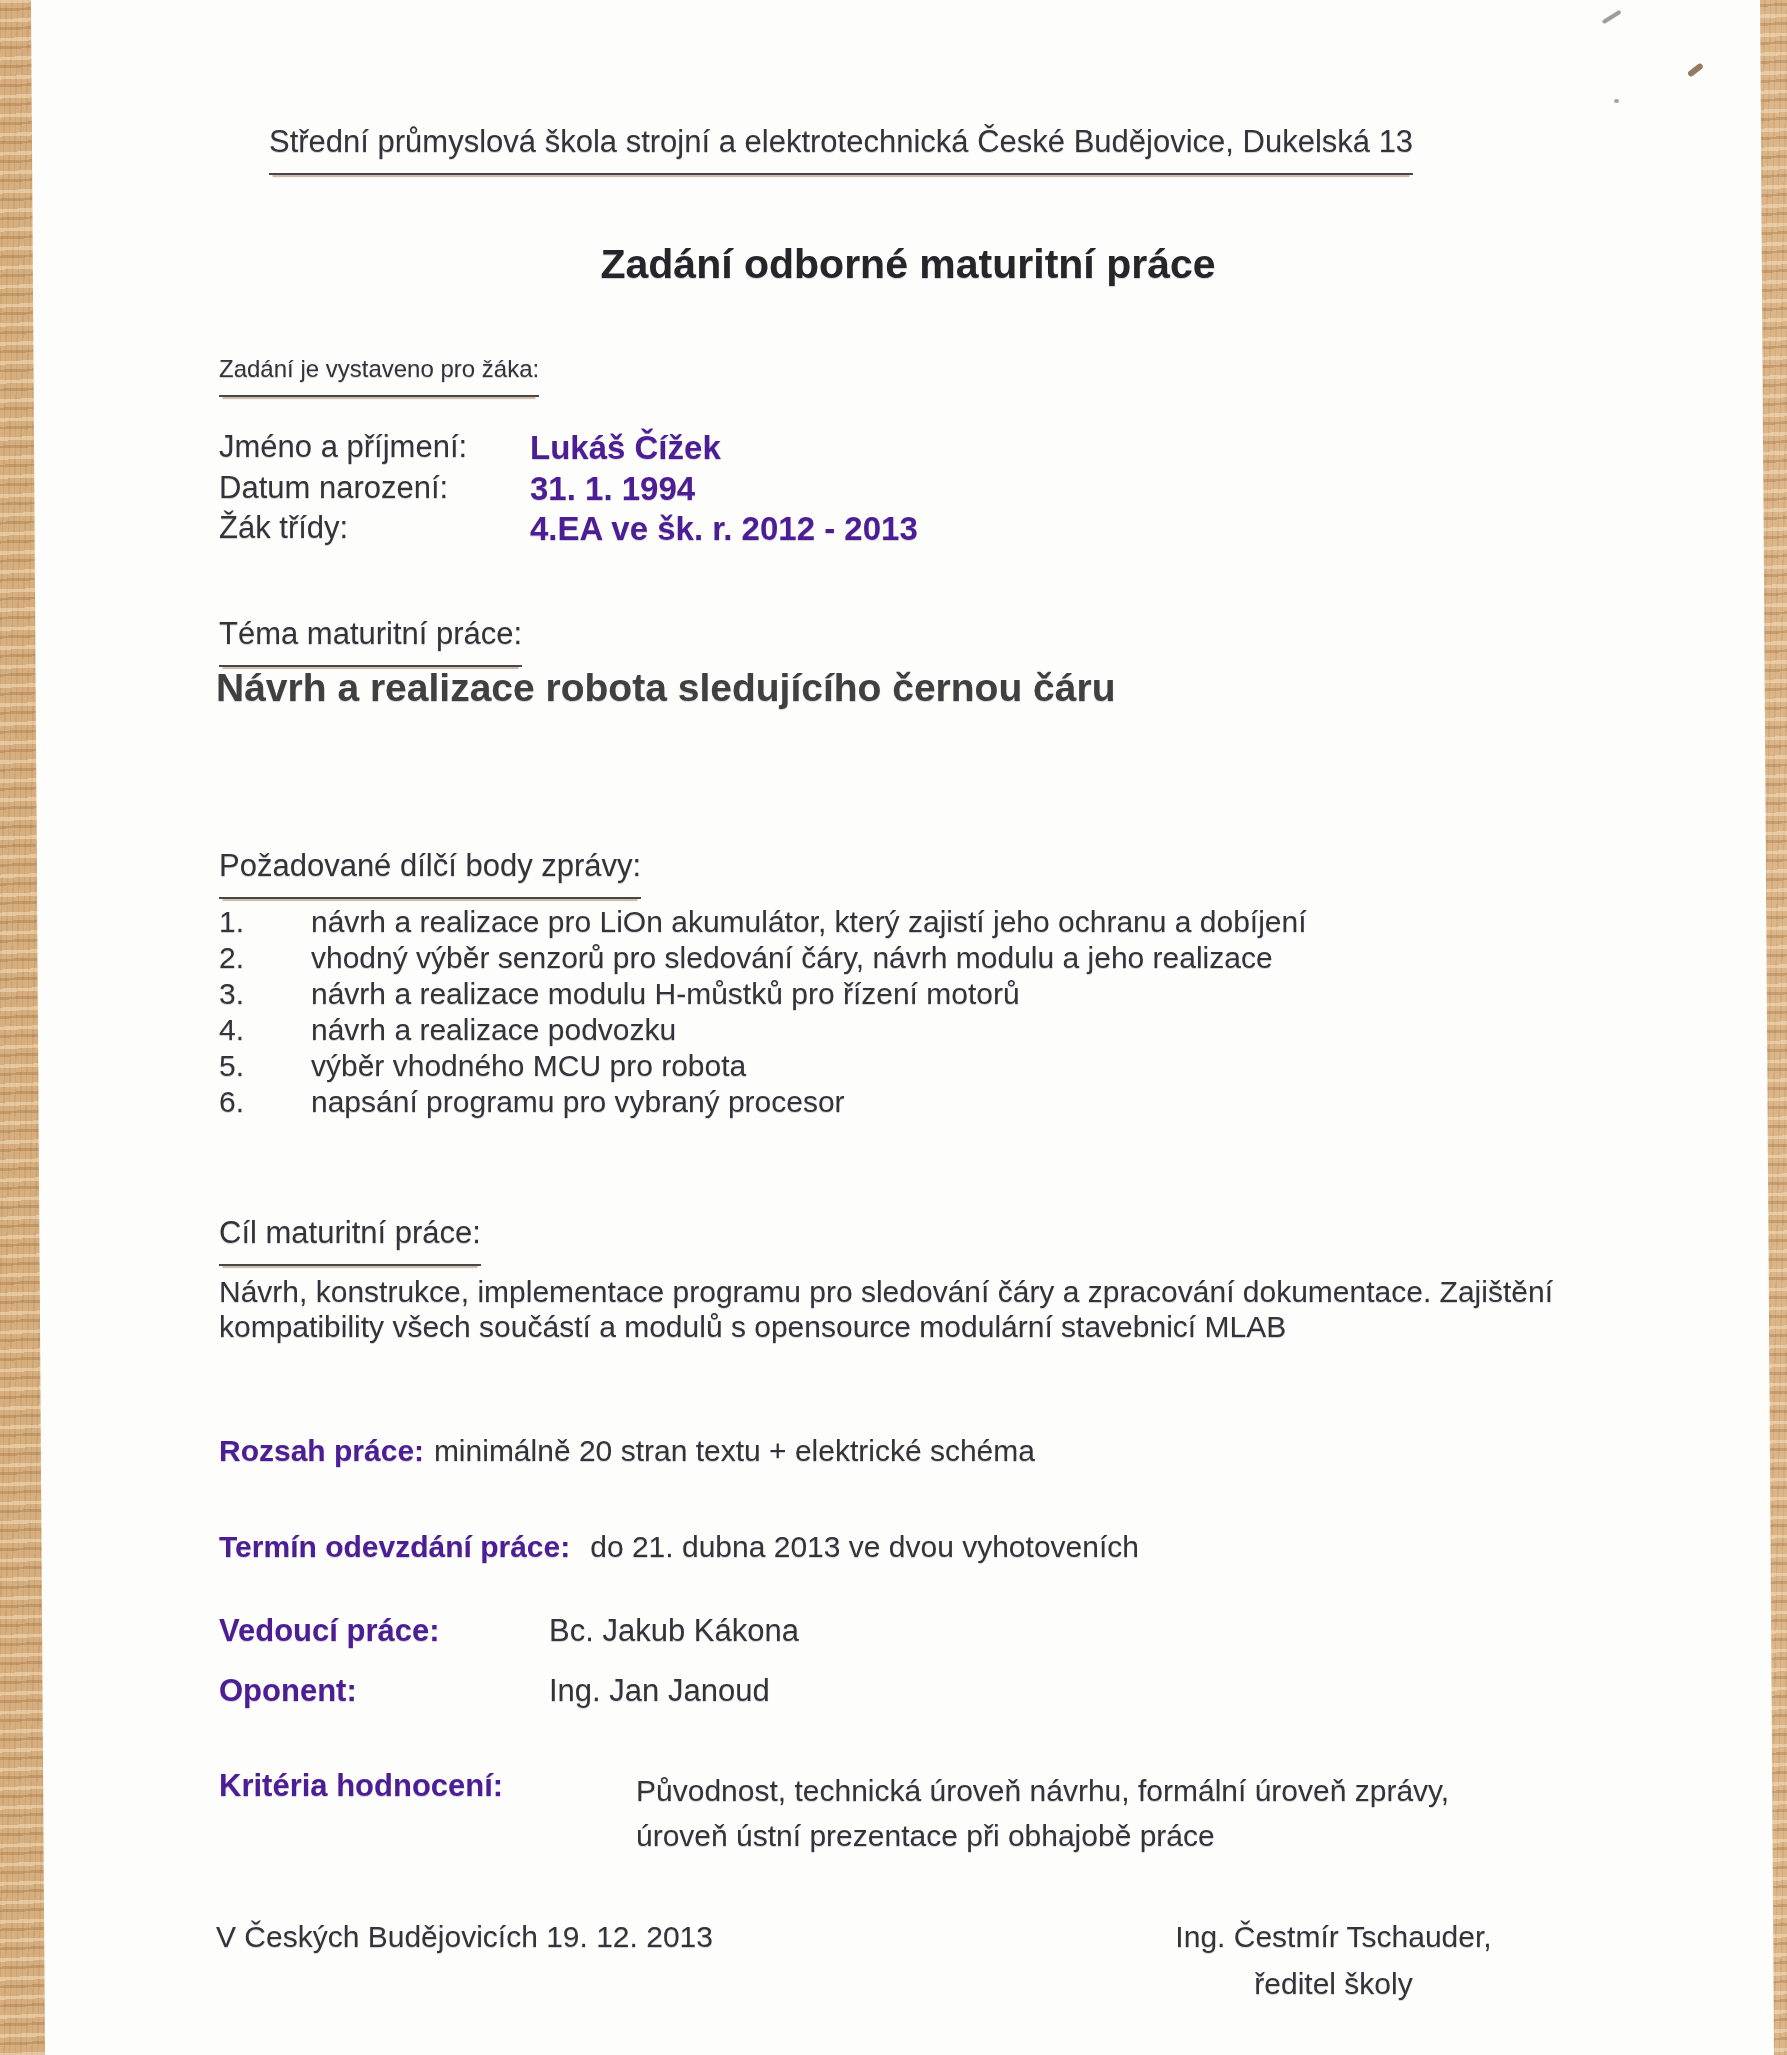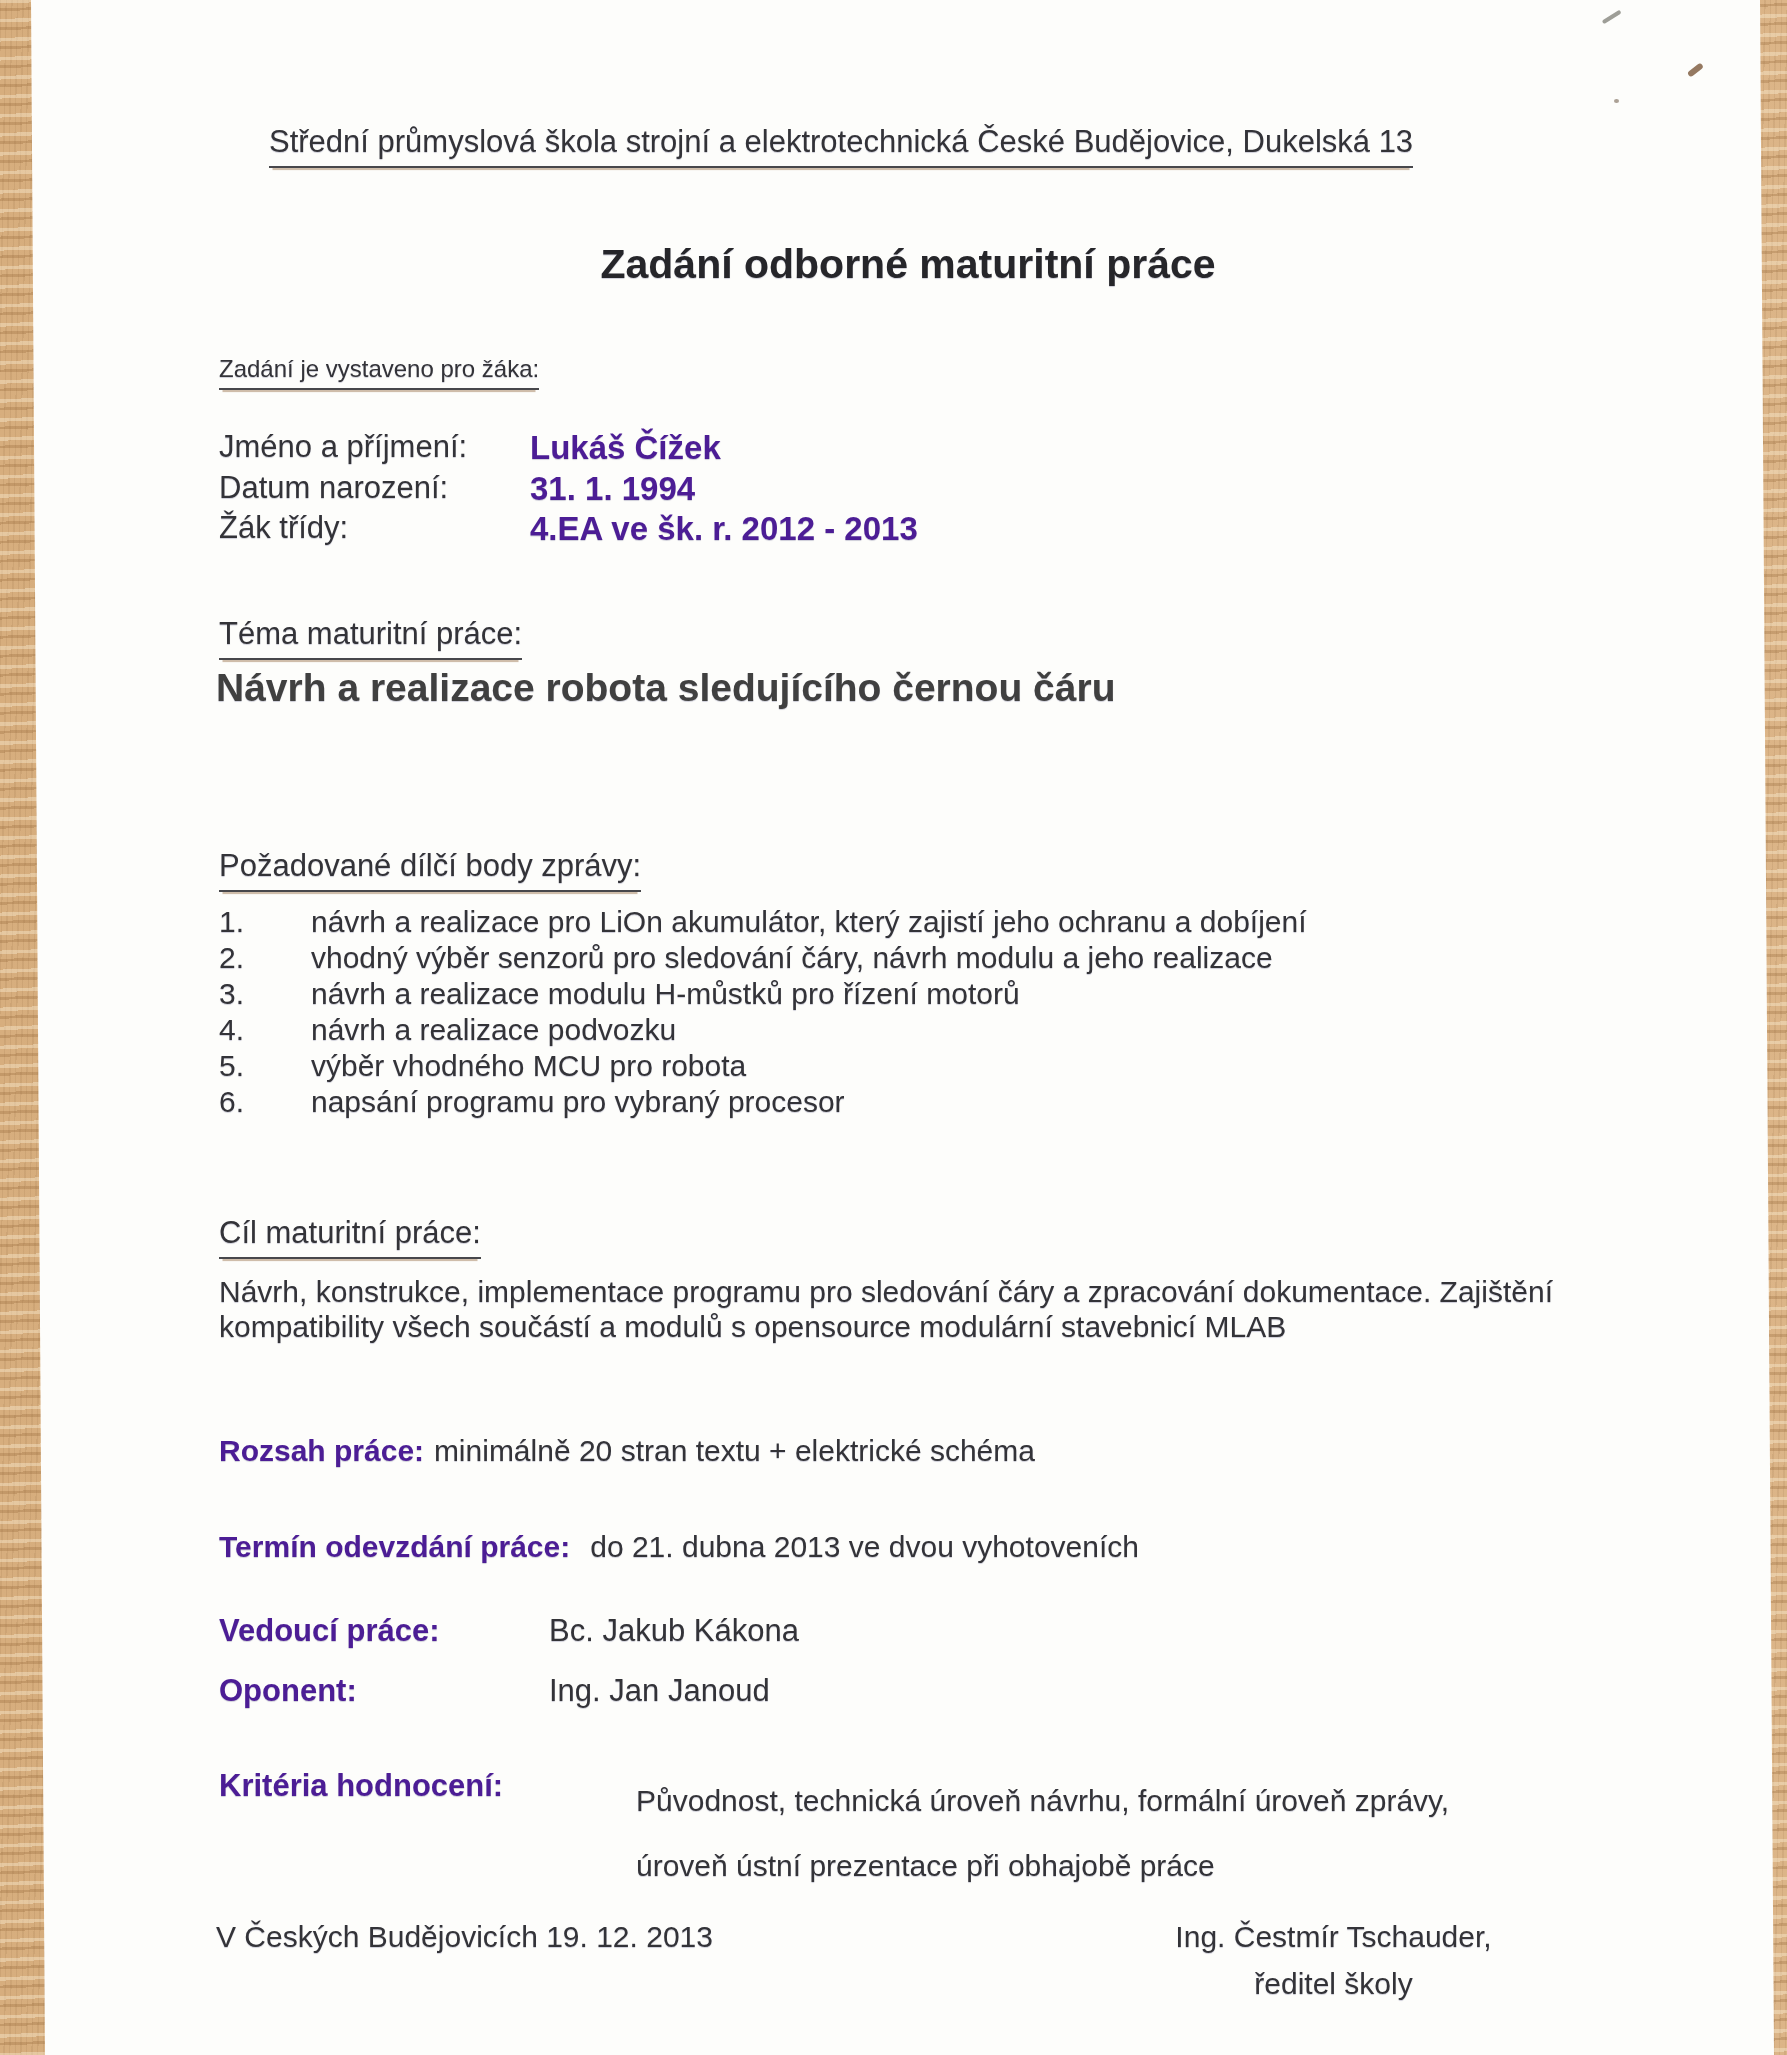--- a/index.html
+++ b/index.html
@@ -22,21 +22,21 @@
   }
   
   .paper{
     position:absolute;inset:0;background:#fdfdfb;
     clip-path:polygon(31px 0px, 1760px 0px, 1774px 2056px, 45px 2056px);
   }
   .txt{position:absolute;color:#333338;font-size:30px;line-height:1.18;
        text-shadow:0 0.7px 0.7px rgba(90,90,130,.28);white-space:nowrap;}
   .wrap{white-space:normal;}
   .b{font-weight:700;color:#4c1d95;}
-  .ul{display:inline-block;border-bottom:2.8px solid #47474b;padding-bottom:5px;
+  .ul{display:inline-block;border-bottom:2.8px solid #47474b;padding-bottom:12px;
       box-shadow:0 5.6px 0 -3.5px rgba(150,110,70,.45);}
   .big{font-size:41px;font-weight:700;color:#26262a;}
   .row-val{position:absolute;top:0;}
   .list-row{line-height:36px;}
   .num{display:inline-block;width:92px;}
   .speck{position:absolute;}
 </style>
 </head>
 <body>
 
@@ -116,21 +116,21 @@
   <span class="b">Vedoucí práce:</span>
   <span class="row-val" style="left:330px;">Bc. Jakub Kákona</span>
 </div>
 <div class="txt" style="left:219px;top:1673px;font-size:31px;width:1047px;">
   <span class="b">Oponent:</span>
   <span class="row-val" style="left:330px;">Ing. Jan Janoud</span>
 </div>
 
 <div class="txt" style="left:219px;top:1768px;font-size:31px;width:1327px;">
   <span class="b">Kritéria hodnocení:</span>
-  <span class="row-val wrap" style="left:417px;width:866px;line-height:65px;font-size:30px;">Původnost, technická úroveň návrhu, formální úroveň zprávy, úroveň ústní prezentace při obhajobě práce</span>
+  <span class="row-val wrap" style="left:417px;width:866px;line-height:45px;font-size:30px;">Původnost, technická úroveň návrhu, formální úroveň zprávy, úroveň ústní prezentace při obhajobě práce</span>
 </div>
 
 <div class="txt" style="left:216px;top:1919px;font-size:30px;">V Českých Budějovicích 19. 12. 2013</div>
 <div class="txt" style="left:1138px;top:1913px;width:391px;text-align:center;font-size:30px;line-height:47px;">
   <div>Ing. Čestmír Tschauder,</div>
   <div>ředitel školy</div>
 </div>
 
 
 </body></html>

